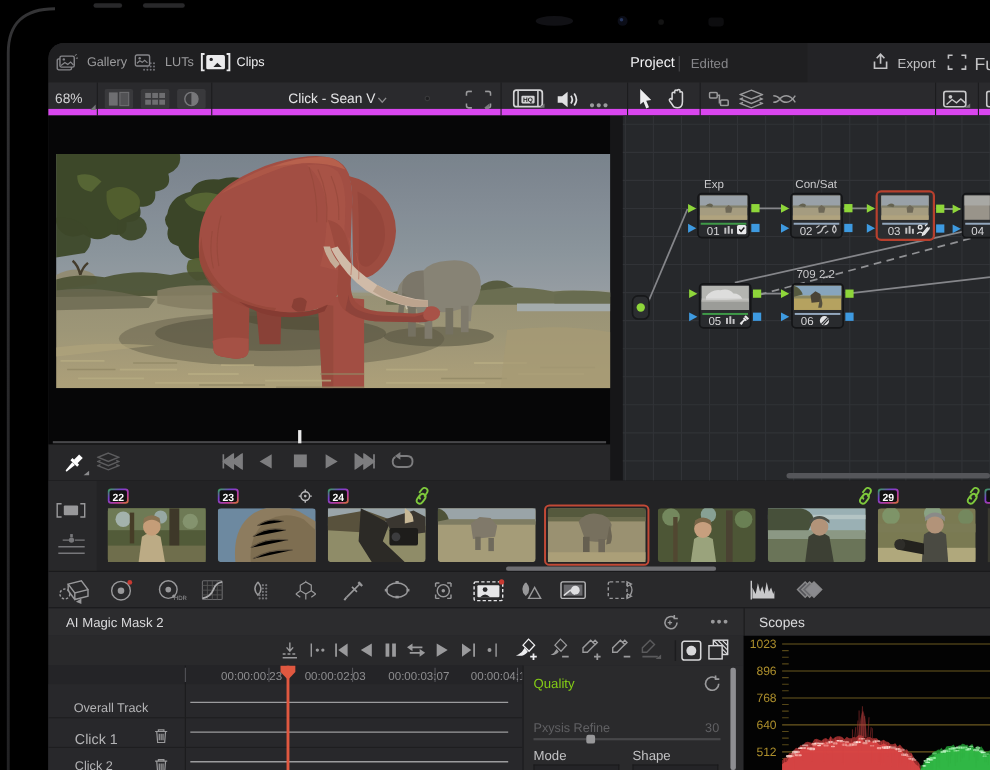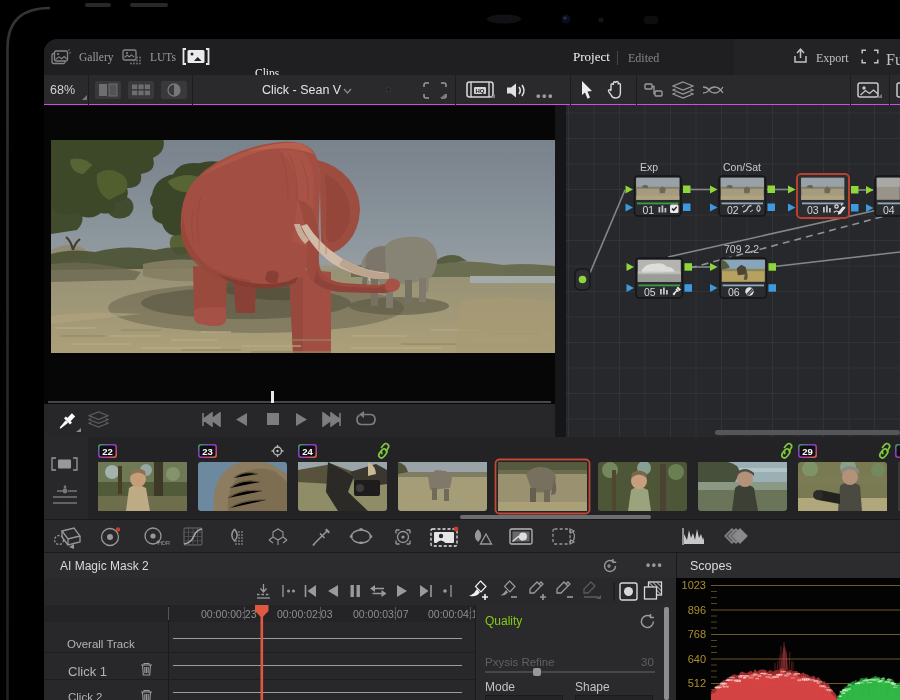--- a/index.html
+++ b/index.html
@@ -30,21 +30,21 @@
  <rect x="130" y="3" width="38" height="4" rx="2" fill="#28282a"></rect>
  <ellipse cx="504" cy="19" rx="17" ry="4.5" fill="#111115"></ellipse>
  <circle cx="566" cy="19" r="4.5" fill="#0b0d17"></circle>
  <circle cx="565" cy="18" r="1.6" fill="#25355c"></circle>
  <circle cx="601" cy="20" r="2.6" fill="#131313"></circle>
  <rect x="644" y="16" width="14" height="8" rx="3" fill="#0d0d0f"></rect>
 </svg>
 
 <div class="abs" style="left:44px;top:39px;width:856px;height:661px;background:#232326;border-top-left-radius:14px;overflow:hidden;"></div>
 
-<div class="abs" id="tabbar" style="left:44px;top:39px;width:690px;height:36px;background:#1f1f21;border-top-left-radius:14px;font-family:Liberation Serif, serif;">
+<div class="abs" id="tabbar" style="left:44px;top:39px;width:690px;height:36px;background:#1f1f21;border-top-left-radius:14px;">
  <svg class="abs" style="left:7px;top:10px" width="20" height="17" viewBox="0 0 20 17">
   <rect x="1" y="4.5" width="13" height="10" rx="1.5" fill="none" stroke="#86868a" stroke-width="1.3"></rect>
   <rect x="3.5" y="2" width="13" height="10" rx="1.5" fill="#1f1f21" stroke="#86868a" stroke-width="1.3"></rect>
   <circle cx="7" cy="5" r="1.1" fill="#86868a"></circle>
         <path d="M4.5 10.5 l3.5-2.6 2.6 1.8 2.6-2.2 2.6 2.6" fill="none" stroke="#86868a" stroke-width="1.1"></path>
   <path d="M17 1.5 l1.8-1 M18 4 l2-.3" stroke="#86868a" stroke-width="0.9"></path>
  </svg>
  <div class="abs txt" style="left:35px;top:12px;color:#9c9c9e;font-size:11.5px;">Gallery</div>
  <svg class="abs" style="left:78px;top:10px" width="19" height="16" viewBox="0 0 19 16">
   <rect x="1" y="1" width="13" height="10" rx="1.5" fill="none" stroke="#86868a" stroke-width="1.3"></rect>
@@ -63,36 +63,36 @@
         </g>
  </svg>
  <div class="abs txt" style="left:106px;top:12px;color:#9c9c9e;font-size:11.5px;">LUTs</div>
  <svg class="abs" style="left:138px;top:9px" width="28" height="17" viewBox="0 0 28 17">
   <path d="M4 1 L1.5 1 1.5 16 4 16" fill="none" stroke="#e8e8ea" stroke-width="1.8"></path>
   <path d="M24 1 L26.5 1 26.5 16 24 16" fill="none" stroke="#e8e8ea" stroke-width="1.8"></path>
   <rect x="5.5" y="2" width="17" height="13" rx="1.5" fill="#ebebed"></rect>
   <circle cx="10" cy="6" r="1.5" fill="#232326"></circle>
         <path d="M12 13 l3.6-4 4 4 z" fill="#232326"></path>
  </svg>
- <div class="abs txt" style="left:171px;top:28px;color:#f0f0f2;font-size:11.5px;margin-left:40px;">Clips</div>
+ <div class="abs txt" style="left:171px;top:12px;color:#f0f0f2;font-size:11.5px;">Clips</div>
  <div class="abs txt" style="left:529px;top:10px;color:#f2f2f4;font-size:13px;">Project</div>
  <div class="abs" style="left:573px;top:12px;width:1px;height:14px;background:#46464a;"></div>
  <div class="abs txt" style="left:584px;top:12px;color:#86868a;font-size:12px;">Edited</div>
  <svg class="abs" style="left:749px;top:9px" width="15" height="16" viewBox="0 0 15 16">
   <path d="M2 8 L2 14 13 14 13 8" fill="none" stroke="#c2c2c4" stroke-width="1.5"></path>
   <path d="M7.5 10 L7.5 2 M4 5 L7.5 1.2 11 5" fill="none" stroke="#c2c2c4" stroke-width="1.5"></path>
  </svg>
  <div class="abs txt" style="left:772px;top:12px;color:#c2c2c4;font-size:12px;">Export</div>
  <svg class="abs" style="left:817px;top:10px" width="18" height="15" viewBox="0 0 18 15">
   <path d="M5 1.2 L1.2 1.2 1.2 4.5 M13 1.2 L16.8 1.2 16.8 4.5 M5 13.8 L1.2 13.8 1.2 10.5 M13 13.8 L16.8 13.8 16.8 10.5" fill="none" stroke="#c2c2c4" stroke-width="1.5"></path>
  </svg>
  <div class="abs txt" style="left:842px;top:12px;color:#c2c2c4;font-size:16px;">Fu</div>
 </div>
 
-<div class="abs" style="left:44px;top:75px;width:856px;height:30px;background:#2a2a2d;border-bottom:1px solid #d946ef;" id="toolbar2">
+<div class="abs" style="left:44px;top:75px;width:856px;height:30px;background:#2a2a2d;border-bottom:6px solid #d946ef;" id="toolbar2">
  <div class="abs txt" style="left:6px;top:8px;color:#d2d2d4;font-size:12.5px;">68%</div>
  <svg class="abs" style="left:36px;top:18px" width="8" height="8">
         <path d="M7 2 L7 7 2 7 Z" fill="#77777a"></path>
       </svg>
  <div class="abs" style="left:44px;top:0;width:1px;height:30px;background:#1c1c1e;"></div>
  <svg class="abs" style="left:51px;top:6px" width="135" height="18" viewBox="0 0 135 18">
   <g>
           <rect x="0" y="0" width="26" height="18" rx="2" fill="#39393c"></rect>
           <rect x="4" y="3" width="8" height="12" fill="#6e6e71"></rect>
           <rect x="14" y="3" width="8" height="12" fill="#525255" stroke="#6e6e71" stroke-width="1"></rect>

